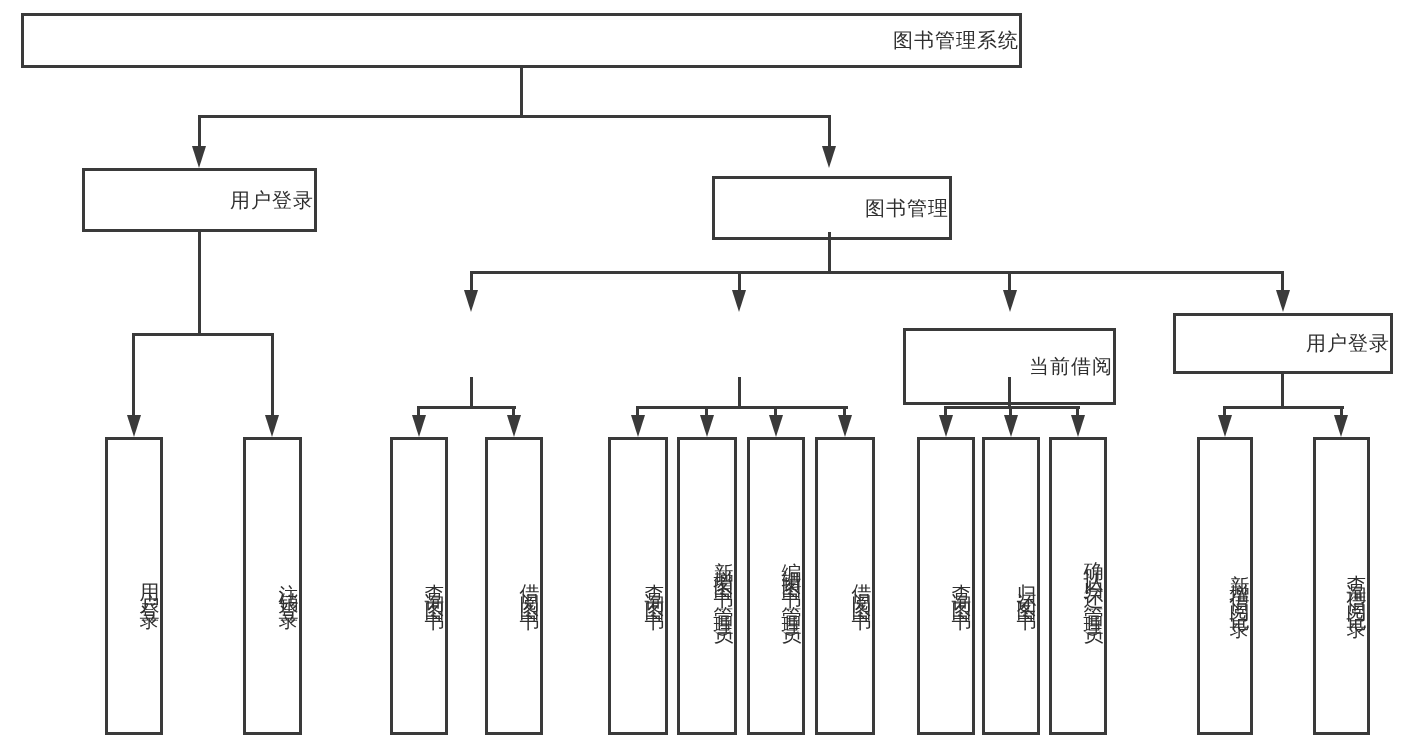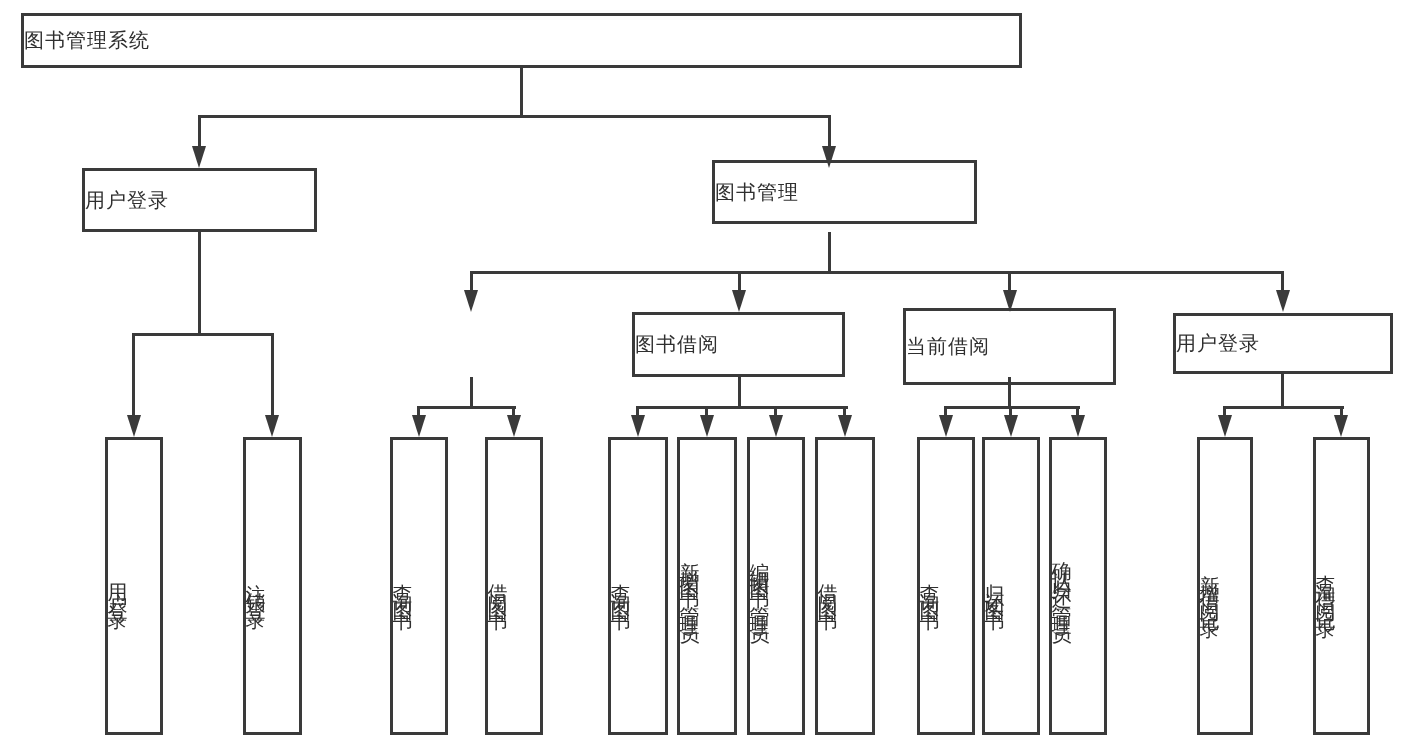--- a/index.html
+++ b/index.html
@@ -1,21 +1,21 @@
 <!DOCTYPE html>
 <html><head>
 <meta charset="utf-8">
 <style>
   html,body{margin:0;padding:0;background:#ffffff;}
   body{font-family:"Liberation Sans","DejaVu Sans",sans-serif;}
   #canvas{position:relative;width:1405px;height:747px;background:#ffffff;overflow:hidden;}
   .node{
     position:absolute;box-sizing:border-box;background:#ffffff;
     border:3px solid #3a3a3a;color:#2f2f2f;
-    display:flex;align-items:center;justify-content:flex-start;
+    display:flex;align-items:center;justify-content:flex-end;
     text-align:center;
   }
   .node.h{font-size:20px;letter-spacing:1px;}
   .node.v{font-size:20px;}
   .node.v span{
     writing-mode:vertical-rl;text-orientation:mixed;
     letter-spacing:9px;line-height:1;
   }
   .vline{position:absolute;width:3px;background:#3a3a3a;}
   .hline{position:absolute;height:3px;background:#3a3a3a;}
@@ -34,28 +34,25 @@
 
 <div id="canvas">
 
   <div class="node h" style="left:21px;top:13px;width:1001px;height:55px">
     <span>图书管理系统</span>
   </div>
 
   <div class="node h" style="left:82px;top:168px;width:235px;height:64px">
     <span>用户登录</span>
   </div>
-  <div class="node h" style="left:712px;top:160px;width:265px;height:64px">
+  <div class="node h" style="left:712px;top:176px;width:240px;height:64px">
     <span>图书管理</span>
   </div>
 
-  <div class="node h" style="left:632px;top:312px;width:213px;height:65px">
-    <span>图书借阅</span>
-  </div>
-  <div class="node h" style="left:903px;top:308px;width:213px;height:77px">
+  <div class="node h" style="left:903px;top:328px;width:213px;height:77px">
     <span>当前借阅</span>
   </div>
   <div class="node h" style="left:1173px;top:313px;width:220px;height:61px">
     <span>用户登录</span>
   </div>
 
   <div class="node v" style="left:105px;top:437px;width:58px;height:298px">
     <span>用户登录</span>
   </div>
   <div class="node v" style="left:243px;top:437px;width:59px;height:298px">

